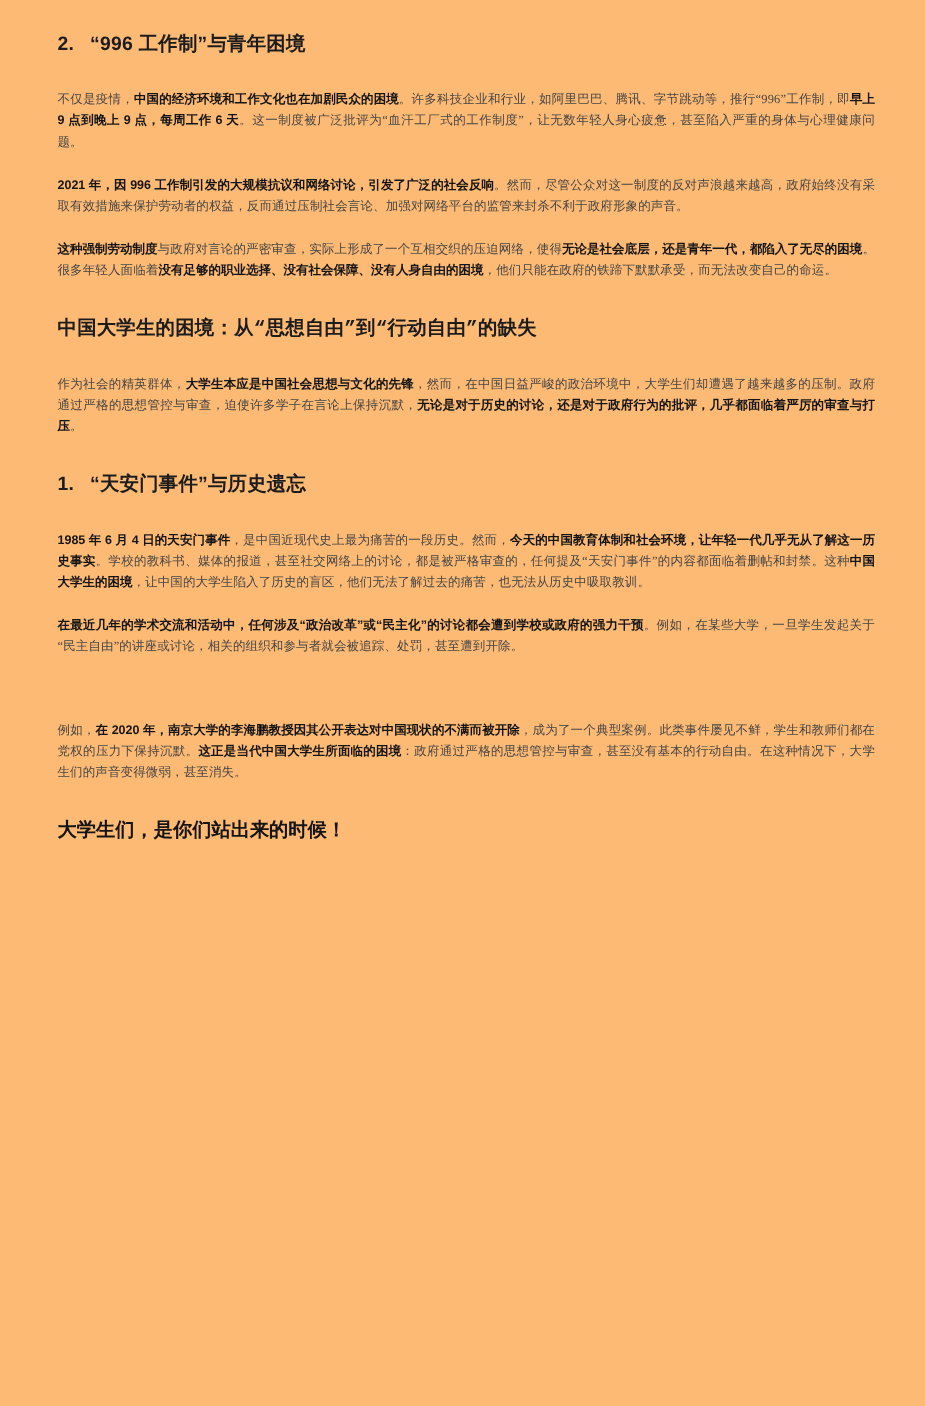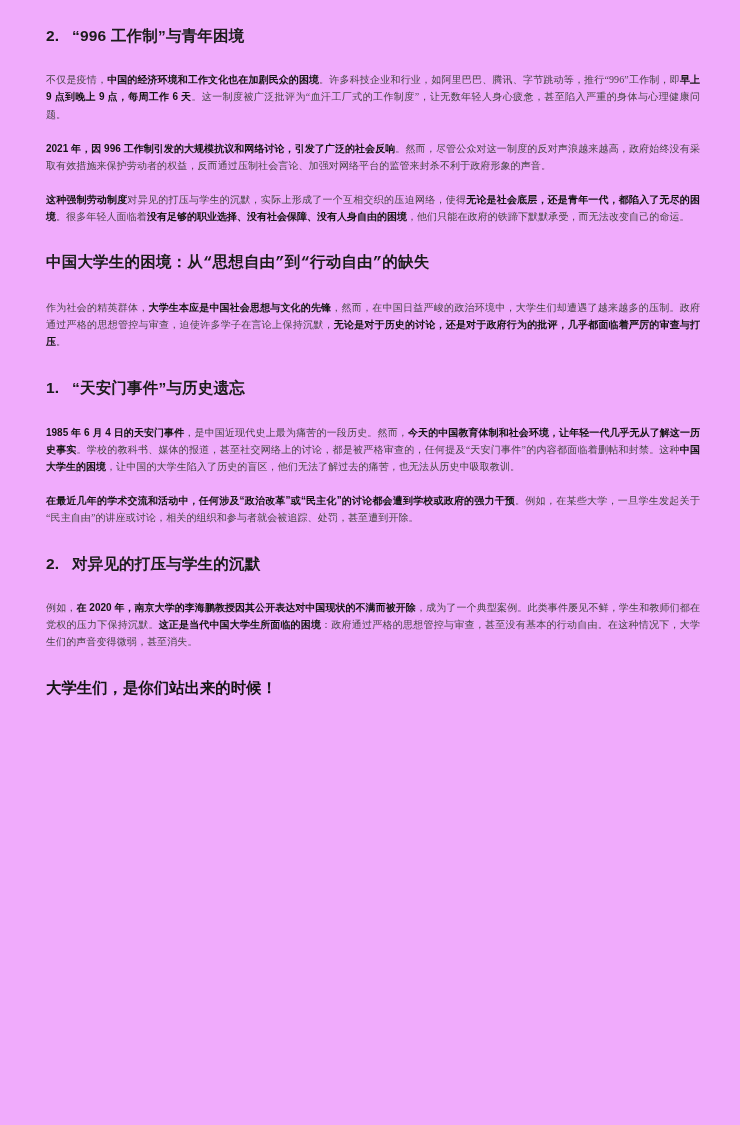--- a/index.html
+++ b/index.html
@@ -13,21 +13,21 @@
     overflow: hidden;
     font-family: "Liberation Serif", "DejaVu Serif", serif;
     color: #3a3a3a;
     -webkit-font-smoothing: antialiased;
   }
   .page {
     box-sizing: border-box;
     width: 740px;
     height: 1125px;
     padding: 24px 40px 0 46px;
-    background: #f0abfc;
+    background: #fdba74;
   }
   .doc {
     width: 654px;
   }
 
   
   .heading {
     font-family: "Liberation Sans", "DejaVu Sans", sans-serif;
     font-weight: bold;
     font-size: 15.5px;
@@ -95,21 +95,21 @@
     <div class="gap-hd"></div>
 
     <p class="para"><span>不仅是疫情，</span><span class="b">中国的经济环境和工作文化也在加剧民众的困境</span><span>。许多科技企业和行业，如阿里巴巴、腾讯、字节跳动等，推行“996”工作制，即</span><span class="b">早上 9 点到晚上 9 点，每周工作 6 天</span><span>。这一制度被广泛批评为“血汗工厂式的工作制度”，让无数年轻人身心疲惫，甚至陷入严重的身体与心理健康问题。</span></p>
 
     <div class="gap-par"></div>
 
     <p class="para"><span class="b">2021 年，因 996 工作制引发的大规模抗议和网络讨论，引发了广泛的社会反响</span><span>。然而，尽管公众对这一制度的反对声浪越来越高，政府始终没有采取有效措施来保护劳动者的权益，反而通过压制社会言论、加强对网络平台的监管来封杀不利于政府形象的声音。</span></p>
 
     <div class="gap-par"></div>
 
-    <p class="para"><span class="b">这种强制劳动制度</span><span>对异见的打压与学生的沉默，实际上形成了一个互相交织的压迫网络，使得</span><span class="b">无论是社会底层，还是青年一代，都陷入了无尽的困境</span><span>。很多年轻人面临着</span><span class="b">没有足够的职业选择、没有社会保障、没有人身自由的困境</span><span>，他们只能在政府的铁蹄下默默承受，而无法改变自己的命运。</span></p>
+    <p class="para"><span class="b">这种强制劳动制度</span><span>与政府对言论的严密审查，实际上形成了一个互相交织的压迫网络，使得</span><span class="b">无论是社会底层，还是青年一代，都陷入了无尽的困境</span><span>。很多年轻人面临着</span><span class="b">没有足够的职业选择、没有社会保障、没有人身自由的困境</span><span>，他们只能在政府的铁蹄下默默承受，而无法改变自己的命运。</span></p>
 
     <div class="gap-sec"></div>
 
     <p class="heading-plain">中国大学生的困境：从“思想自由”到“行动自由”的缺失</p>
 
     <div class="gap-hd"></div>
 
     <p class="para"><span>作为社会的精英群体，</span><span class="b">大学生本应是中国社会思想与文化的先锋</span><span>，然而，在中国日益严峻的政治环境中，大学生们却遭遇了越来越多的压制。政府通过严格的思想管控与审查，迫使许多学子在言论上保持沉默，</span><span class="b">无论是对于历史的讨论，还是对于政府行为的批评，几乎都面临着严厉的审查与打压</span><span>。</span></p>
 
     <div class="gap-sec"></div>
@@ -121,23 +121,20 @@
     <div class="gap-hd"></div>
 
     <p class="para"><span class="b">1985 年 6 月 4 日的天安门事件</span><span>，是中国近现代史上最为痛苦的一段历史。然而，</span><span class="b">今天的中国教育体制和社会环境，让年轻一代几乎无从了解这一历史事实</span><span>。学校的教科书、媒体的报道，甚至社交网络上的讨论，都是被严格审查的，任何提及“天安门事件”的内容都面临着删帖和封禁。这种</span><span class="b">中国大学生的困境</span><span>，让中国的大学生陷入了历史的盲区，他们无法了解过去的痛苦，也无法从历史中吸取教训。</span></p>
 
     <div class="gap-par"></div>
 
     <p class="para"><span class="b">在最近几年的学术交流和活动中，任何涉及“政治改革”或“民主化”的讨论都会遭到学校或政府的强力干预</span><span>。例如，在某些大学，一旦学生发起关于“民主自由”的讲座或讨论，相关的组织和参与者就会被追踪、处罚，甚至遭到开除。</span></p>
 
     <div class="gap-sec2"></div>
 
-    <p class="heading">
-      <span class="num">2.</span><span>对异见的打压与学生的沉默</span>
-    </p>
 
     <div class="gap-hd"></div>
 
     <p class="para"><span>例如，</span><span class="b">在 2020 年，南京大学的李海鹏教授因其公开表达对中国现状的不满而被开除</span><span>，成为了一个典型案例。此类事件屡见不鲜，学生和教师们都在党权的压力下保持沉默。</span><span class="b">这正是当代中国大学生所面临的困境</span><span>：政府通过严格的思想管控与审查，甚至没有基本的行动自由。在这种情况下，大学生们的声音变得微弱，甚至消失。</span></p>
 
     <div class="gap-sec2"></div>
 
     <p class="callout">大学生们，是你们站出来的时候！</p>
 
   </div>

